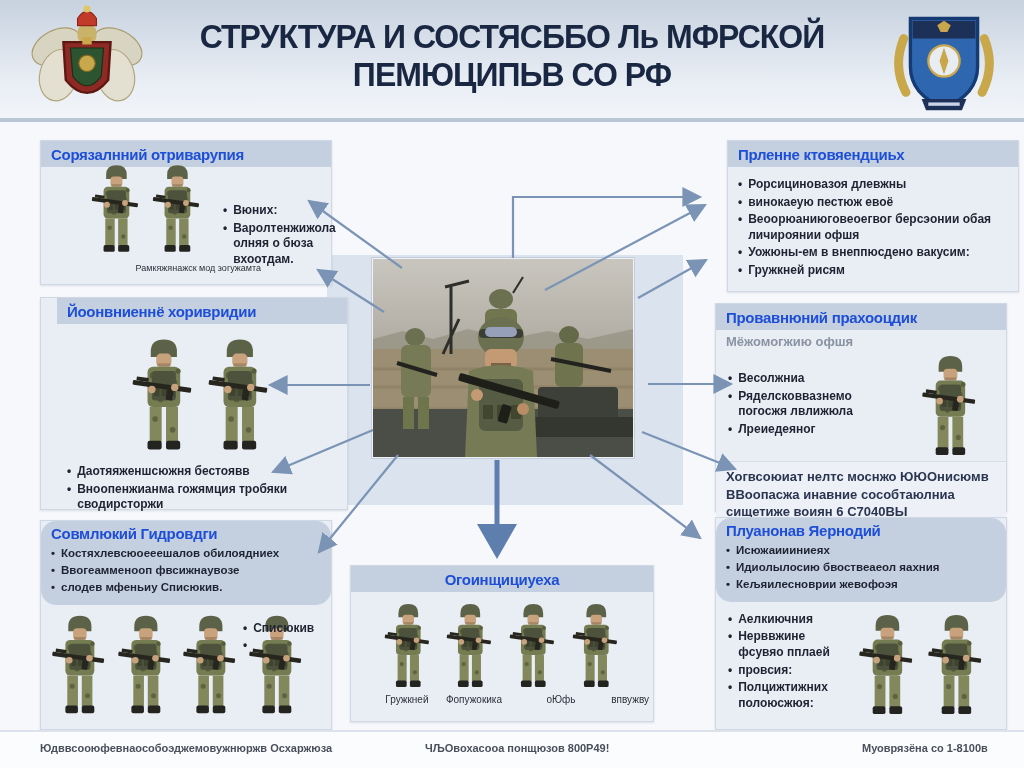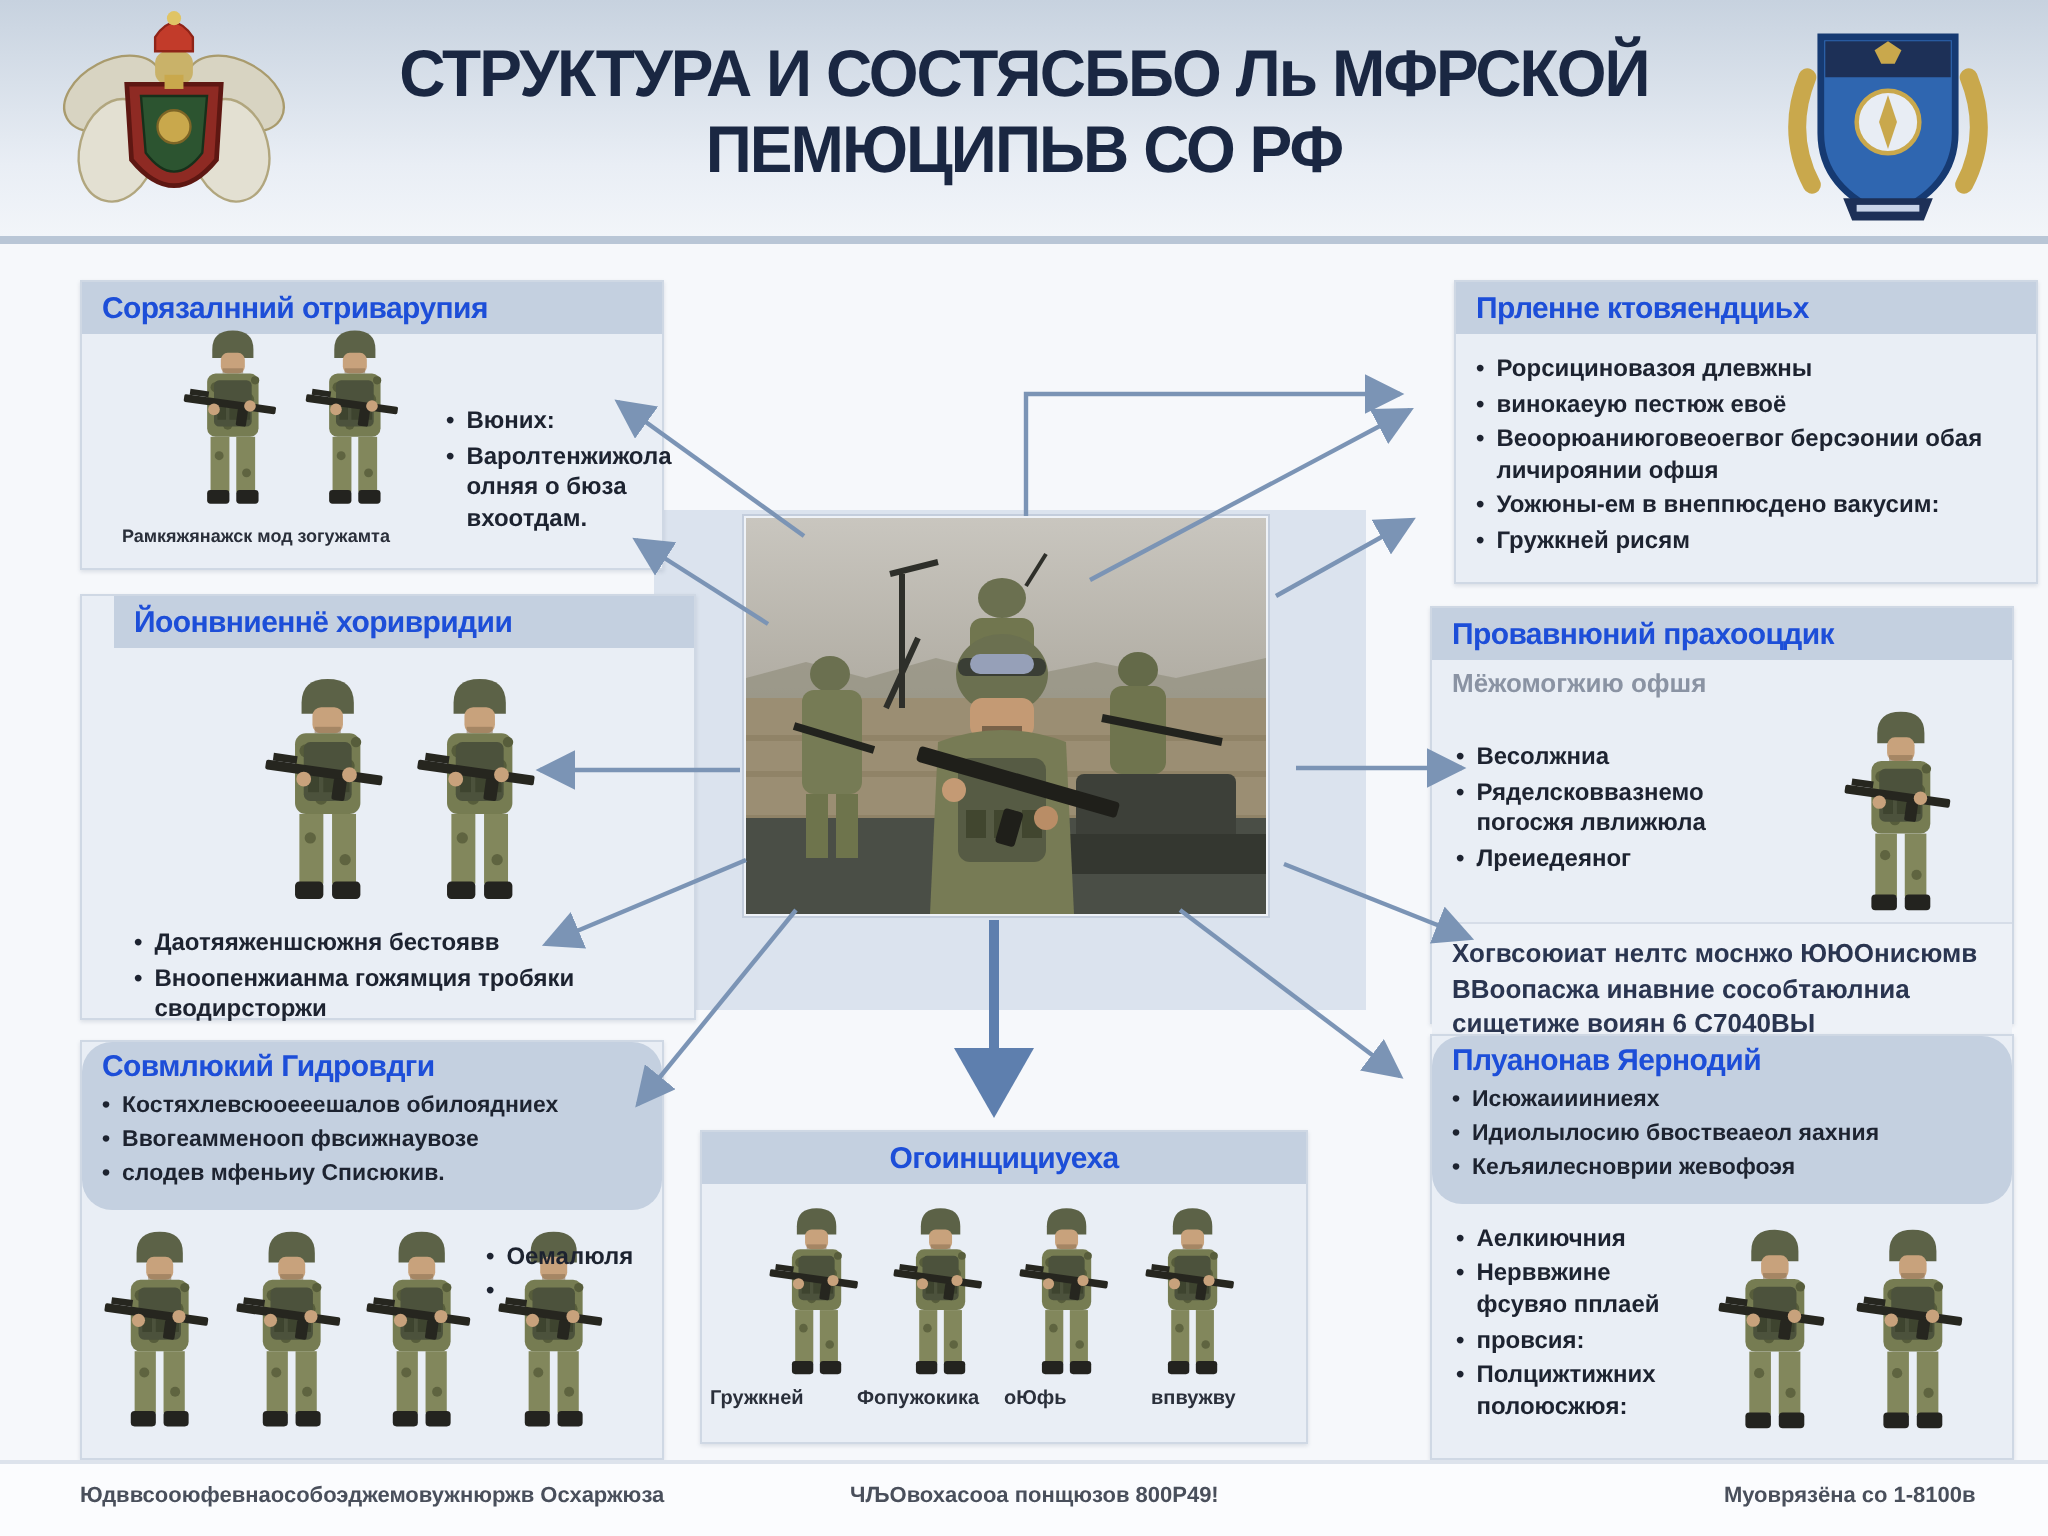--- a/index.html
+++ b/index.html
@@ -20,21 +20,21 @@
        padding:5px 10px 4px 10px;letter-spacing:-.3px;}
   .box-header.center{text-align:center;}
   .band{background:#c4d0e0;padding:4px 10px 8px 10px;border-radius:15px;}
   .bullets{padding:6px 8px 4px 10px;}
   .bullet{display:flex;gap:6px;font-size:12px;line-height:1.3;color:#1d2330;
        font-weight:600;margin:2px 0;}
   .bullet .dot{flex:0 0 auto;}
   .bullets.small .bullet{font-size:11.5px;font-weight:600;}
   .soldier-row{display:flex;justify-content:center;align-items:flex-end;gap:6px;}
   .soldier{display:block;}
-  .caption{font-size:9px;color:#2a2f3a;font-weight:700;text-align:left;}
+  .caption{font-size:9px;color:#2a2f3a;font-weight:400;text-align:right;}
   .subtitle{color:#8a93a3;font-size:13px;font-weight:600;padding:4px 10px 0 10px;}
   .footnote{background:#edf1f7;border-top:1px solid #d6dde8;padding:6px 10px;
        font-size:13px;font-weight:600;color:#2a3550;line-height:1.35;}
   
   #center-panel{position:absolute;left:327px;top:255px;width:356px;height:250px;
        background:#dbe3ee;}
   #center-photo{position:absolute;left:372px;top:258px;width:260px;height:198px;
        border:1px solid #eef2f7;box-shadow:0 0 0 1px #c3cddc;}
   
   #oc-captions{display:flex;justify-content:space-around;padding:2px 4px 0 4px;}
@@ -409,21 +409,21 @@
             <rect x="34" y="67" width="11" height="32" fill="#82875c"></rect>
   <circle cx="24" cy="78" r="2.6" fill="#5f6440"></circle>
             <circle cx="40" cy="88" r="2.6" fill="#5f6440"></circle>
   <rect x="17" y="98" width="13" height="8" rx="2" fill="#23231f"></rect>
             <rect x="34" y="98" width="13" height="8" rx="2" fill="#23231f"></rect>
  </svg>
         </div>
       <div class="bullets" style="position:absolute;right:2px;top:8px;width:78px;">
           <div class="bullet">
             <span class="dot">•</span>
-            <span>Оемалюля</span>
+            <span>Списюкив</span>
           </div>
           <div class="bullet">
             <span class="dot">•</span>
             <span> </span>
           </div>
         </div>
     </div>
   </div>
 
   <div class="box" id="box-top-right">

